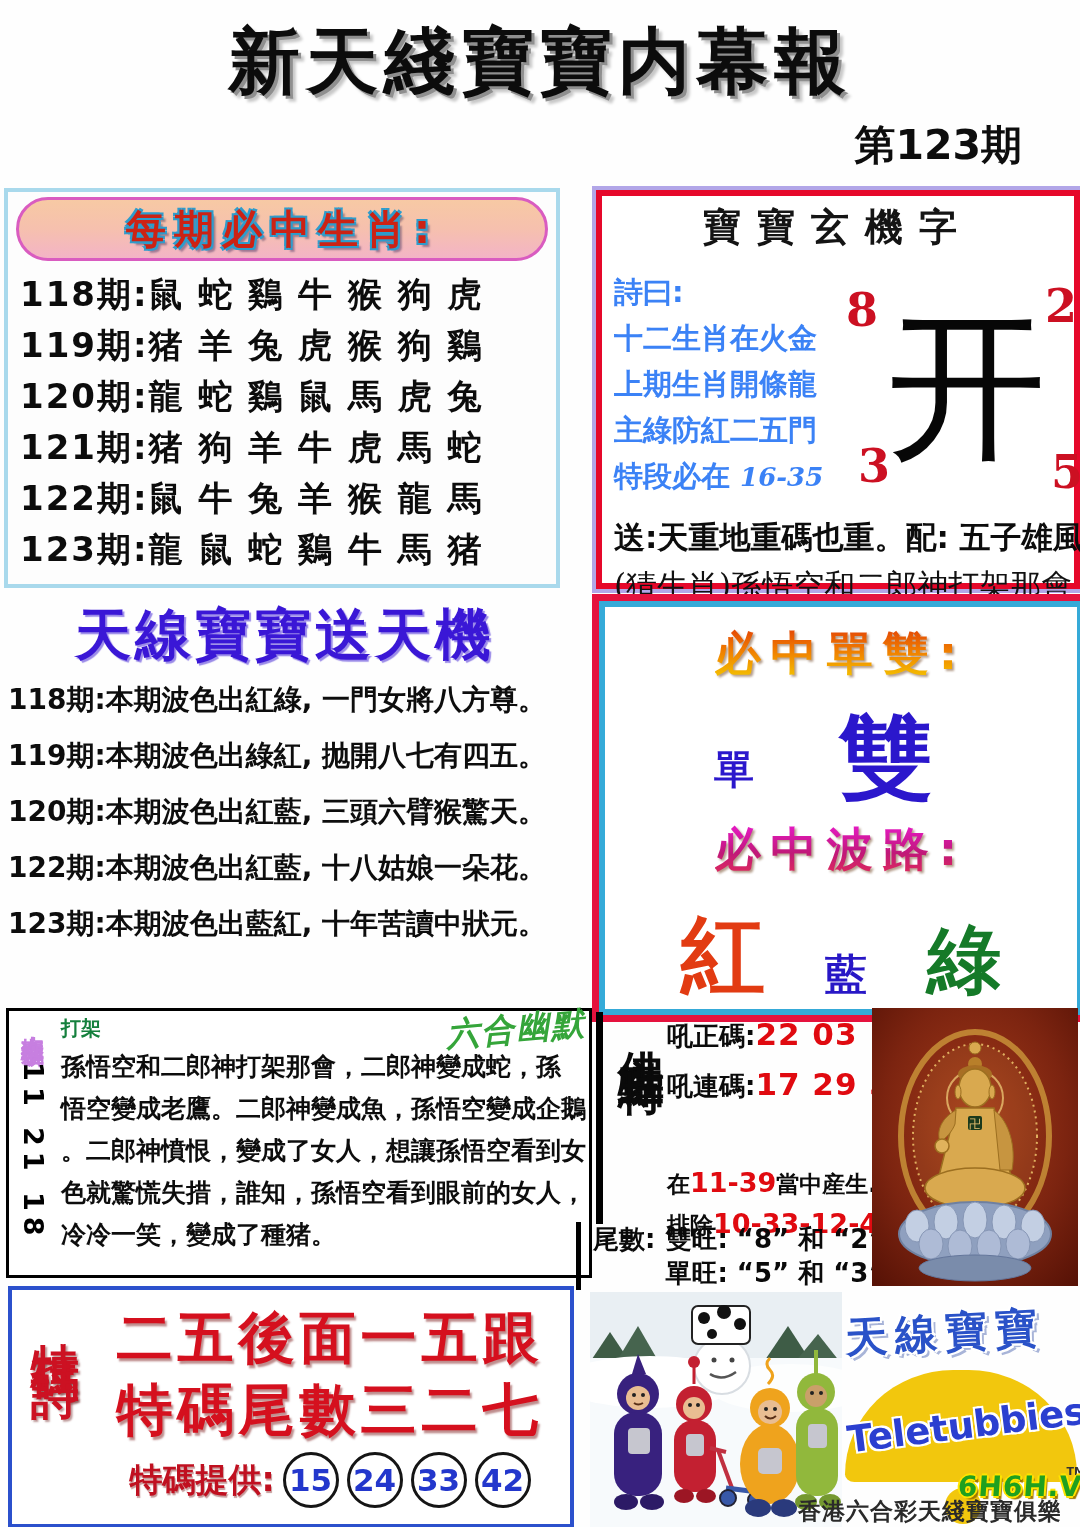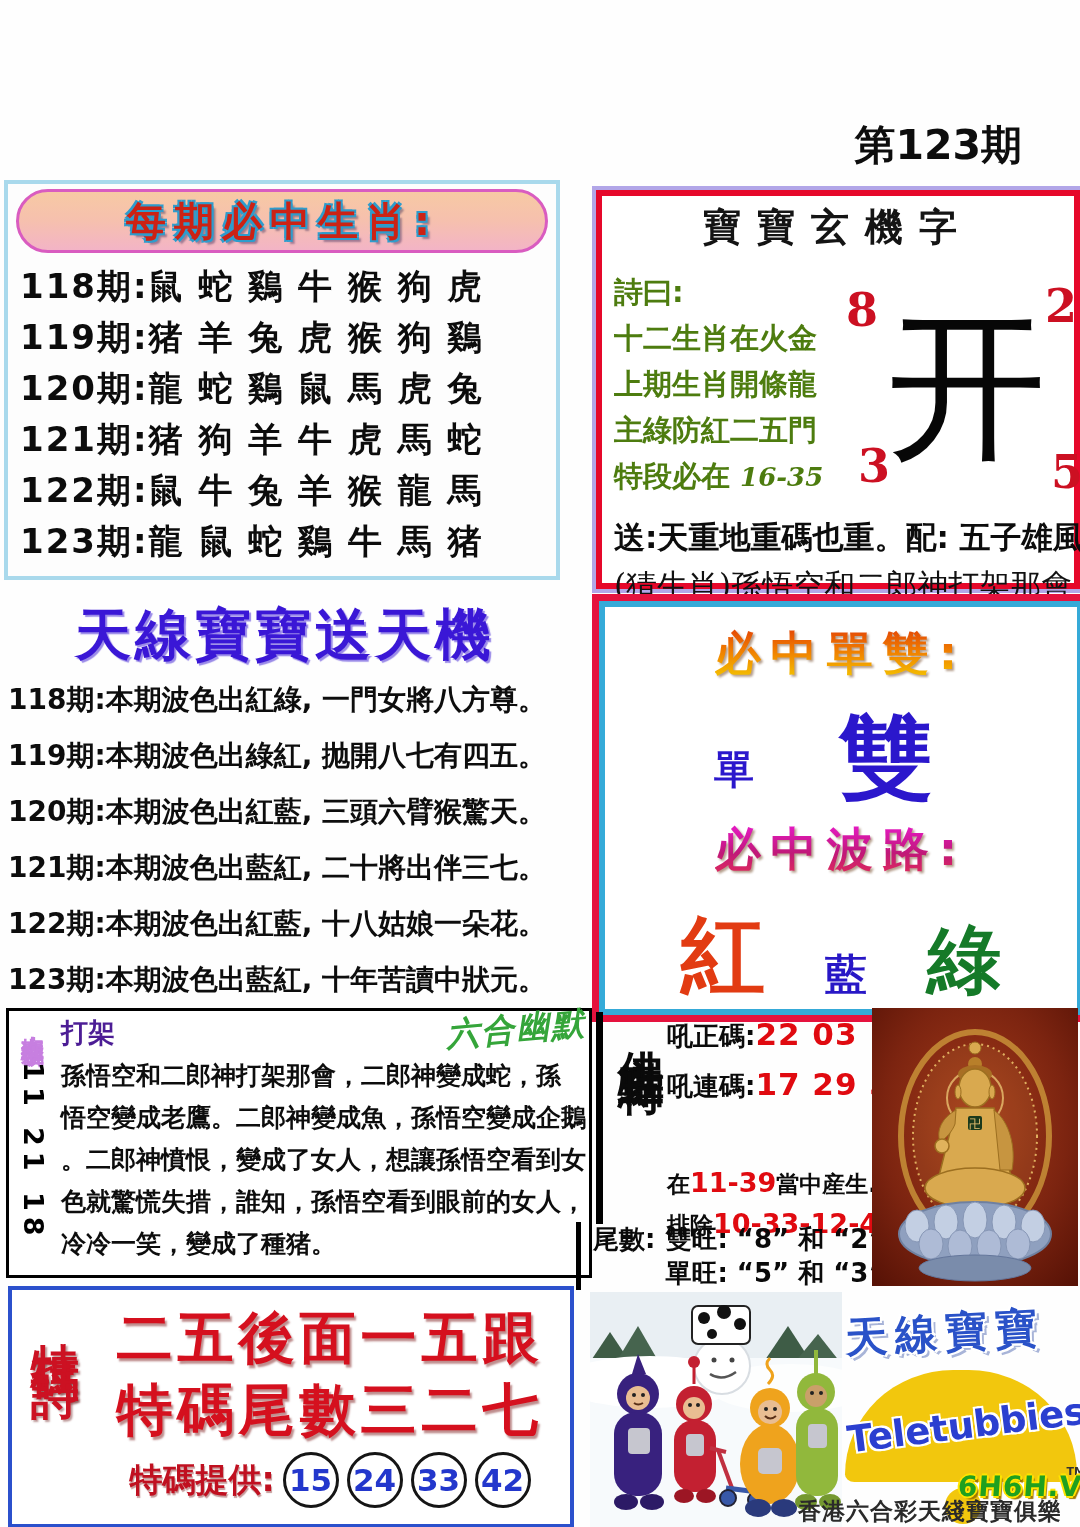--- a/index.html
+++ b/index.html
@@ -6,38 +6,38 @@
   .page{position:relative;width:1080px;height:1527px;background:#fefefe;overflow:hidden;
         font-family:"DejaVu Sans",sans-serif;color:#111;}
 
   
   .main-title{position:absolute;top:14px;left:0;width:100%;text-align:center;
     font-size:72px;font-weight:bold;letter-spacing:6px;color:#0c0c0c;
     text-shadow:3px 3px 0 #8f8f8f,6px 6px 3px #c8c8c8;}
   .issue{position:absolute;top:118px;right:58px;font-size:41px;font-weight:bold;color:#0d0d0d;}
 
   
-  .zodiac-box{position:absolute;left:4px;top:180px;width:548px;height:392px;
+  .zodiac-box{position:absolute;left:4px;top:188px;width:548px;height:392px;
     border:4px solid #a9d9ec;background:#fdfdfd;}
   .capsule{margin:5px 8px 8px 8px;height:58px;border-radius:36px;border:3px solid #d95cc0;
     background:linear-gradient(180deg,#f7c9a4 0%,#f6c0ae 50%,#f3b4c6 100%);
     display:flex;align-items:center;justify-content:center;
     font-size:40px;font-weight:bold;color:#cc2214;letter-spacing:8px;
     text-shadow:-2px -2px 0 #2e9ccc,2px -2px 0 #2e9ccc,-2px 2px 0 #2e9ccc,2px 2px 0 #2e9ccc,4px 4px 2px rgba(0,0,60,.35);}
   .zrow{padding-left:12px;font-size:34px;font-weight:bold;color:#0c0c0c;
     letter-spacing:2px;line-height:51px;white-space:nowrap;}
 
   
   .mystery-box{position:absolute;left:592px;top:186px;width:484px;height:399px;
     border:4px solid #b2a6e8;background:#fff;}
   .mystery-inner{position:absolute;left:0;top:0;right:0;bottom:0;border:6px solid #e6082a;padding:6px 12px;}
   .m-title{text-align:center;font-size:38px;font-weight:bold;letter-spacing:16px;color:#141414;
     font-family:"DejaVu Serif",serif;}
   .m-body{position:relative;height:238px;margin-top:16px;}
-  .m-left div{font-size:29px;font-weight:bold;line-height:46px;white-space:nowrap;color:#4d7c0f;}
+  .m-left div{font-size:29px;font-weight:bold;line-height:46px;white-space:nowrap;color:#3b82f6;}
   .m-range-val{font-family:"DejaVu Serif",serif;font-style:italic;font-size:26px;}
   .m-right{position:absolute;left:250px;top:28px;width:205px;height:180px;}
   .big-char{position:absolute;left:50%;top:50%;transform:translate(-50%,-50%);
     font-size:160px;line-height:1;font-family:"DejaVu Serif",serif;color:#070707;}
   .corner{position:absolute;font-family:"DejaVu Serif",serif;font-weight:bold;
     font-size:46px;color:#cc1022;}
   .corner.tl{left:-18px;top:-14px;} .corner.tr{right:-8px;top:-18px;}
   .corner.bl{left:-6px;bottom:-16px;} .corner.br{right:-14px;bottom:-22px;}
   .m-send{margin-top:10px;font-size:31px;font-weight:bold;color:#0c0c0c;white-space:nowrap;}
   .m-hint{margin-top:6px;font-size:31px;font-family:"DejaVu Serif",serif;color:#111;white-space:nowrap;}
@@ -65,21 +65,21 @@
   .wblue{font-size:42px;font-weight:bold;color:#2817c6;transform:translateY(6px);}
   .wgreen{font-size:74px;font-weight:bold;color:#157a28;line-height:1;}
 
   
   .story-box{position:absolute;left:6px;top:1008px;width:580px;height:264px;border:3px solid #000;
     display:flex;background:#fff;}
   .lucky-strip{width:46px;padding-top:6px;writing-mode:vertical-rl;line-height:44px;}
   .lucky-label{text-orientation:upright;font-size:23px;font-weight:bold;color:#c77fe0;letter-spacing:2px;}
   .lucky-nums{text-orientation:sideways;font-size:27px;font-weight:bold;color:#000;letter-spacing:6px;}
   .story-main{flex:1;padding:4px 6px 0 6px;position:relative;}
-  .joke-title{font-size:27px;font-weight:bold;color:#4c1d95;}
+  .joke-title{font-size:20px;font-weight:bold;color:#15803d;}
   .humor{position:absolute;top:-4px;right:6px;font-size:33px;font-weight:bold;font-style:italic;
     color:#35a53a;transform:rotate(-5deg);letter-spacing:2px;}
   .story-text{margin-top:4px;}
   .story-text div{font-size:25px;font-weight:bold;color:#0d0d0d;line-height:42px;white-space:nowrap;}
 
   
   .bp-section{position:absolute;left:596px;top:1012px;width:284px;height:212px;border-left:7px solid #000;}
   .bp-title{position:absolute;left:8px;top:2px;writing-mode:vertical-rl;text-orientation:upright;
     font-size:46px;font-weight:bold;color:#0a0a0a;letter-spacing:6px;height:250px;}
   .bp-main{margin-left:64px;}
@@ -127,20 +127,21 @@
   .watermark{position:absolute;left:958px;top:1470px;font-size:28px;font-weight:bold;color:#1fa01f;
     letter-spacing:1px;transform:skewX(-4deg);
     text-shadow:2px 0 #ffe400,-2px 0 #ffe400,0 2px #ffe400,0 -2px #ffe400,3px 3px 1px #a07800;}
   .caption{position:absolute;left:798px;top:1496px;font-size:23px;font-weight:bold;color:#2a2a2a;letter-spacing:1px;}
 </style>
 </head>
 <body>
 
 <div class="page">
 
+  <div class="main-title">新天綫寶寶内幕報</div>
   <div class="issue">第123期</div>
 
   <div class="zodiac-box">
     <div class="capsule">每期必中生肖:</div>
     <div class="zrow">118期:鼠 蛇 鷄 牛 猴 狗 虎</div>
     <div class="zrow">119期:猪 羊 兔 虎 猴 狗 鷄</div>
     <div class="zrow">120期:龍 蛇 鷄 鼠 馬 虎 兔</div>
     <div class="zrow">121期:猪 狗 羊 牛 虎 馬 蛇</div>
     <div class="zrow">122期:鼠 牛 兔 羊 猴 龍 馬</div>
     <div class="zrow">123期:龍 鼠 蛇 鷄 牛 馬 猪</div>
@@ -171,21 +172,20 @@
       <div class="m-send">送:天重地重碼也重。配: 五子雄風陣</div>
       <div class="m-hint">(猜生肖)孫悟空和二郎神打架那會</div>
     </div>
   </div>
 
   <div class="tianji-title">天線寶寶送天機</div>
   <div class="tianji-rows">
     <div class="trow">118期:本期波色出紅綠, 一門女將八方尊。</div>
     <div class="trow">119期:本期波色出綠紅, 抛開八七有四五。</div>
     <div class="trow">120期:本期波色出紅藍, 三頭六臂猴驚天。</div>
-    <div class="trow">121期:本期波色出藍紅, 二十將出伴三七。</div>
     <div class="trow">122期:本期波色出紅藍, 十八姑娘一朵花。</div>
     <div class="trow">123期:本期波色出藍紅, 十年苦讀中狀元。</div>
   </div>
 
   <div class="ds-box">
     <div class="ds-inner">
       <div class="grad-title ds-title1">必中單雙:</div>
       <div class="ds-row1">
         <span class="dan">單</span>
         <span class="shuang">雙</span>

